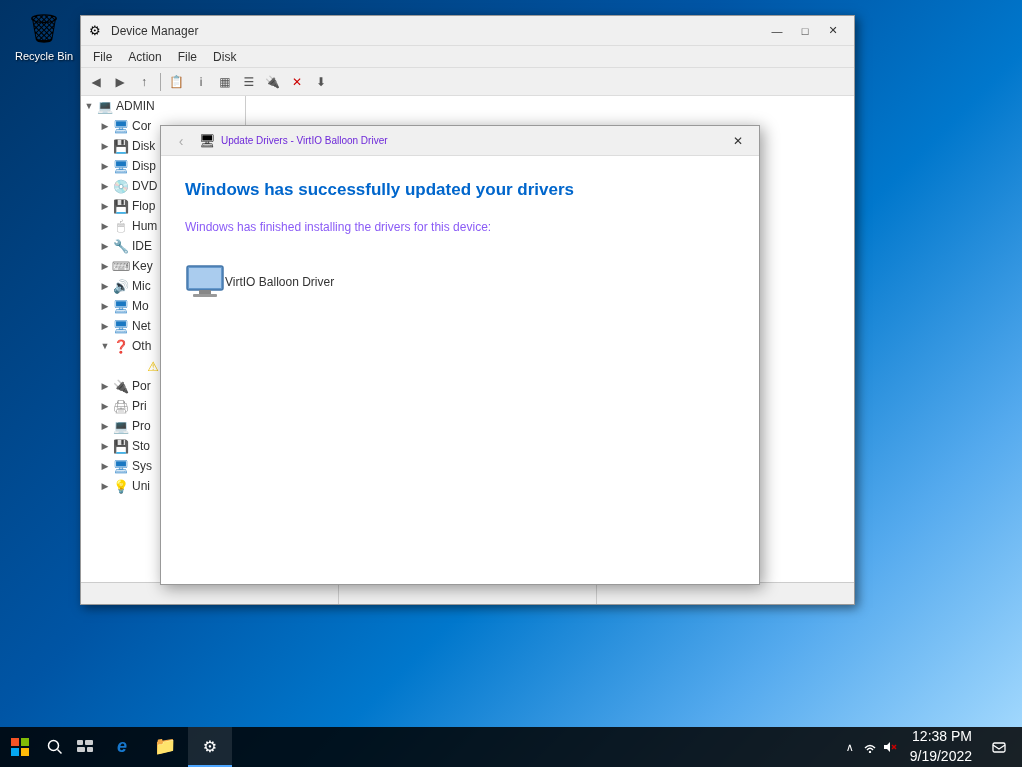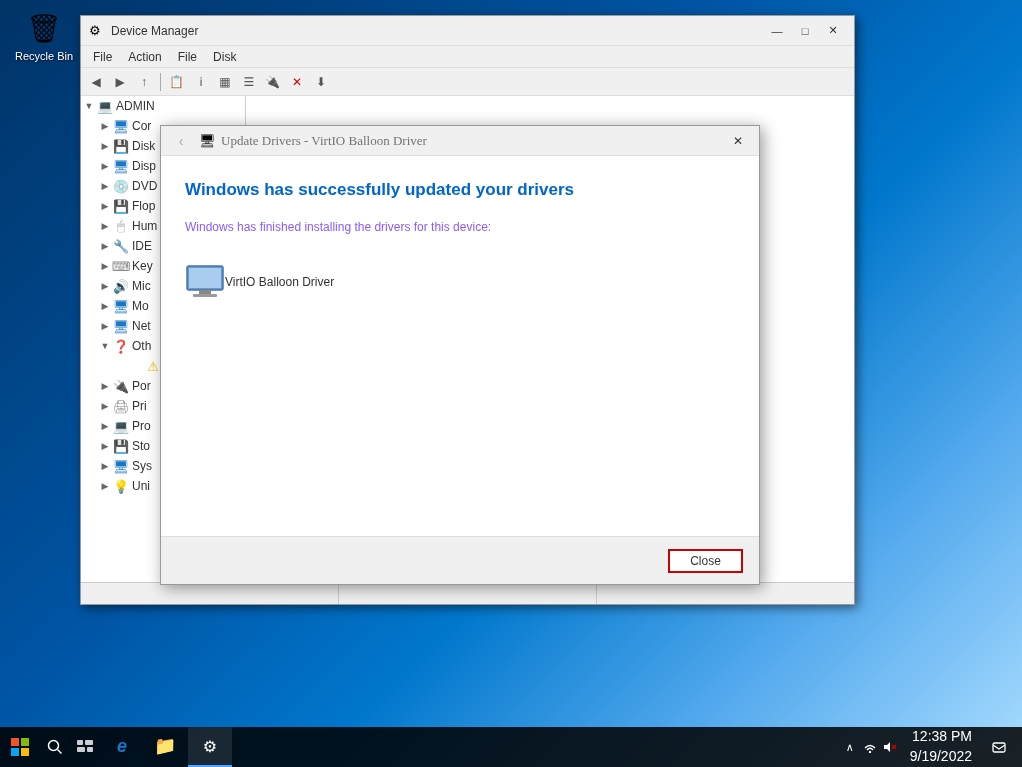--- a/index.html
+++ b/index.html
@@ -344,24 +344,23 @@
       font-size: 14px;
       cursor: pointer;
     }
     .dialog-title-icon {
       width: 16px;
       height: 16px;
       margin: 0 6px;
       font-size: 13px;
     }
     .dialog-title-text {
-      font-size: 13px;
-      color: #737373;
+      font-size: 10px;
+      color: #6d28d9;
       flex: 1;
-      font-family: Liberation Serif, serif;
     }
     .dialog-close-btn {
       width: 26px;
       height: 22px;
       display: flex;
       align-items: center;
       justify-content: center;
       cursor: pointer;
       font-size: 12px;
       color: #333;
@@ -605,23 +604,20 @@
             <rect x="2" y="2" width="36" height="24" rx="2" fill="#6699cc" stroke="#4477aa" stroke-width="1.5"></rect>
             <rect x="4" y="4" width="32" height="20" fill="#aaccee"></rect>
             <rect x="14" y="26" width="12" height="4" fill="#888"></rect>
             <rect x="8" y="30" width="24" height="3" rx="1" fill="#999"></rect>
           </svg>
         </div>
         <div class="device-name">VirtIO Balloon Driver</div>
       </div>
     </div>
 
-    <div class="dialog-footer">
-      <button class="close-btn">Close</button>
-    </div>
   </div>
 
   <div class="taskbar">
 
     <div class="taskbar-start">
       <svg width="18" height="18" viewBox="0 0 18 18" xmlns="http://www.w3.org/2000/svg">
         <rect x="0" y="0" width="8" height="8" fill="#f35325"></rect>
         <rect x="10" y="0" width="8" height="8" fill="#81bc06"></rect>
         <rect x="0" y="10" width="8" height="8" fill="#05a6f0"></rect>
         <rect x="10" y="10" width="8" height="8" fill="#ffba08"></rect>

